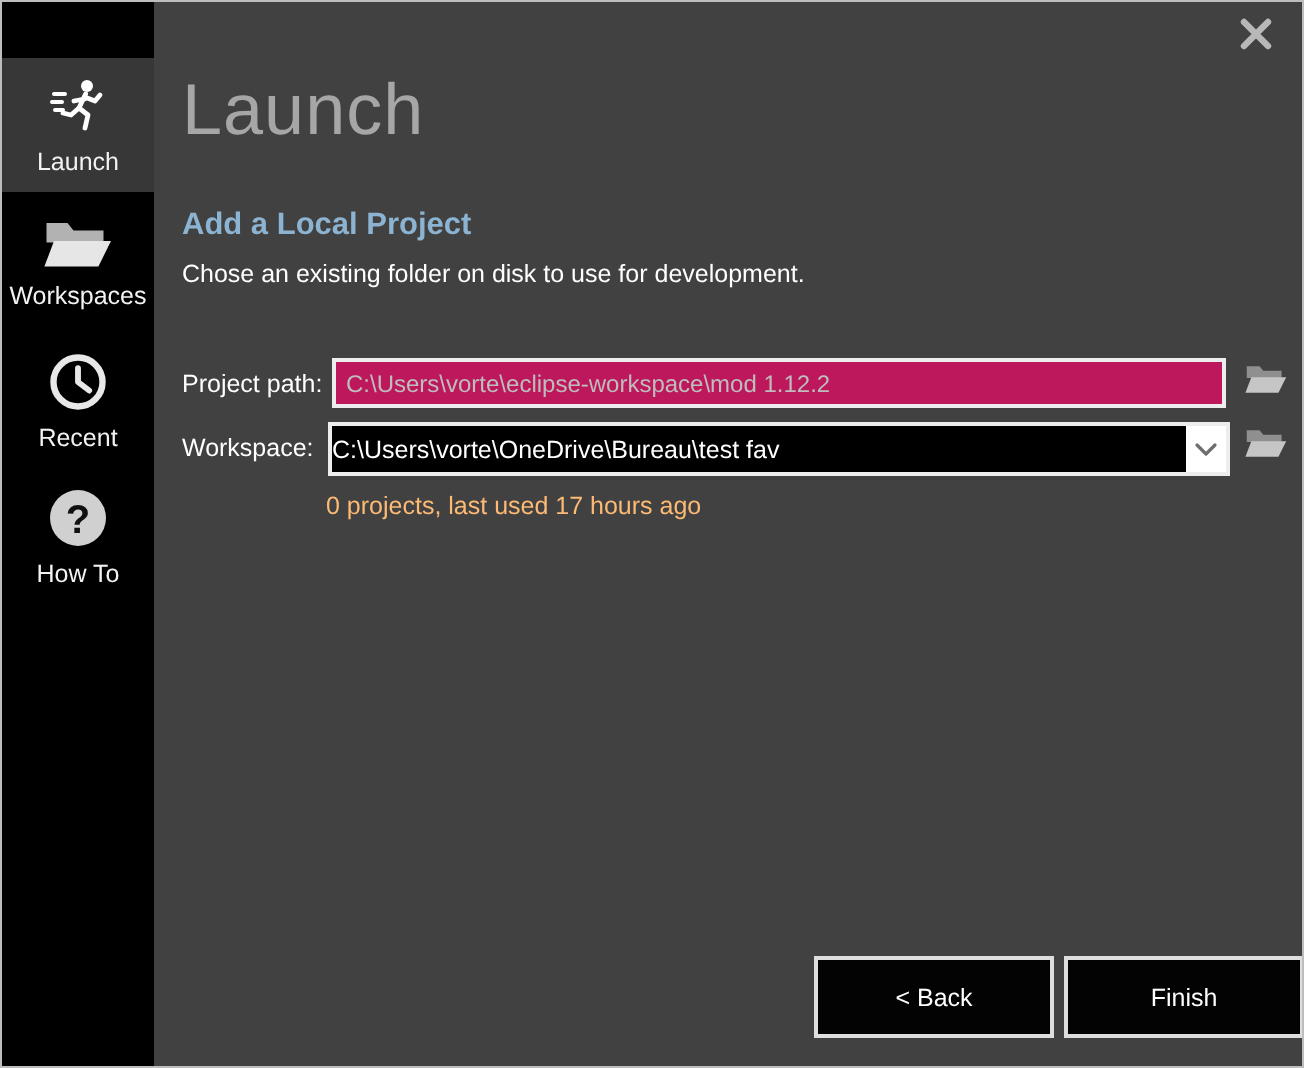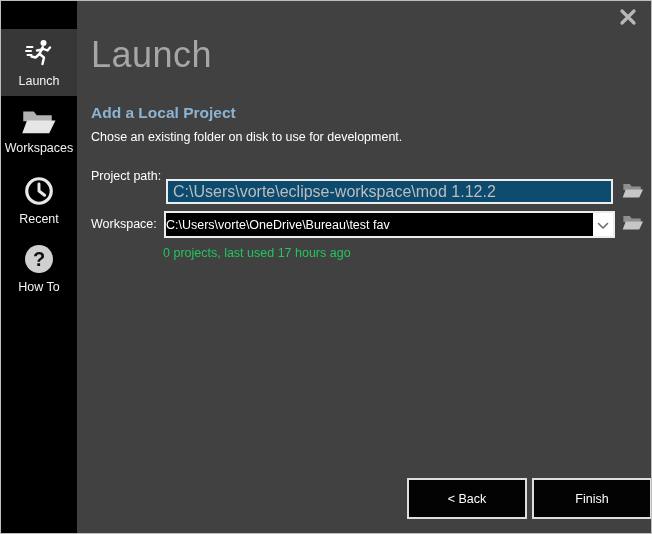--- a/index.html
+++ b/index.html
@@ -52,29 +52,29 @@
     font-size: 15.5px; color: #8cb4d2;
   }
   .section-desc {
     position: absolute; left: 90px; top: 129px;
     font-size: 12.5px; color: #ffffff;
   }
 
   .field-label {
     position: absolute; font-size: 12.5px; color: #ffffff;
   }
-  #label-project-path { left: 90px; top: 168px; }
+  #label-project-path { left: 90px; top: 184px; }
   #label-workspace    { left: 90px; top: 216px; }
 
   .path-input {
     position: absolute; left: 165px; top: 178px;
     width: 447px; height: 25px;
-    background: #0c4a6e;
+    background: #be185d;
     border: 2px solid #ededed;
-    color: #bdbdbd; font-size: 16px;
+    color: #bdbdbd; font-size: 12px;
     font-family: "Liberation Sans", sans-serif;
     padding: 0 5px; outline: none;
   }
 
   .combo {
     position: absolute; left: 163px; top: 210px;
     width: 451px; height: 27px;
     background: #000;
     border: 2px solid #ededed;
     display: flex; align-items: stretch;
@@ -94,21 +94,21 @@
   .browse-btn {
     position: absolute; width: 24px; height: 20px;
     display: flex; align-items: center; justify-content: center;
     cursor: pointer;
   }
   #browse-project   { left: 620px; top: 181px; }
   #browse-workspace { left: 620px; top: 213px; }
 
   .status-text {
     position: absolute; left: 162px; top: 245px;
-    font-size: 12.5px; color: #22c55e;
+    font-size: 12.5px; color: #fdba74;
   }
 
   
   .dlg-btn {
     position: absolute; top: 477px;
     width: 120px; height: 41px;
     background: #030303;
     border: 2px solid #dedede;
     color: #ffffff; font-size: 12.5px;
     font-family: "Liberation Sans", sans-serif;

